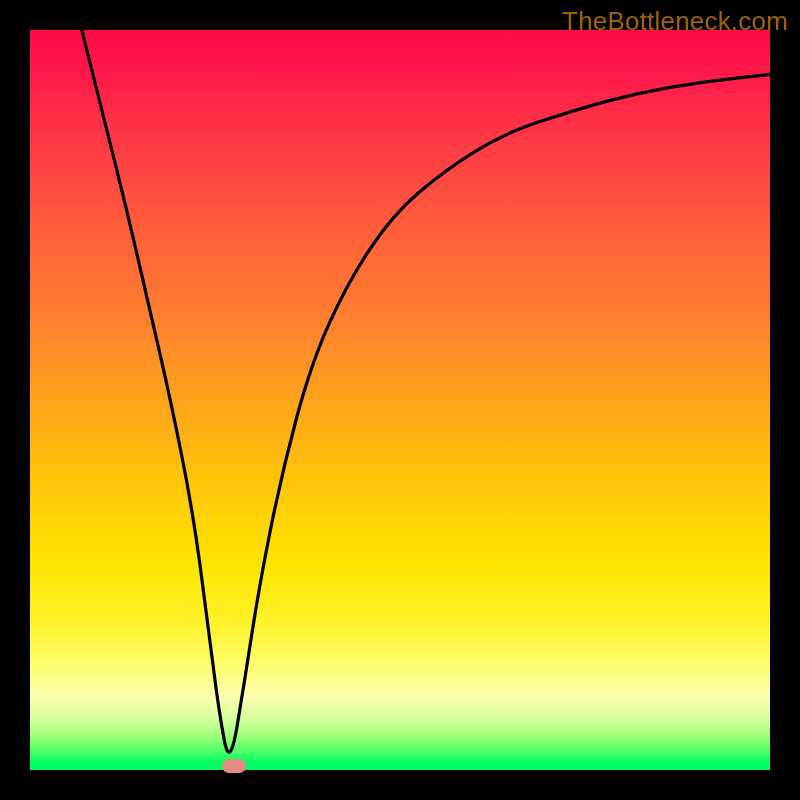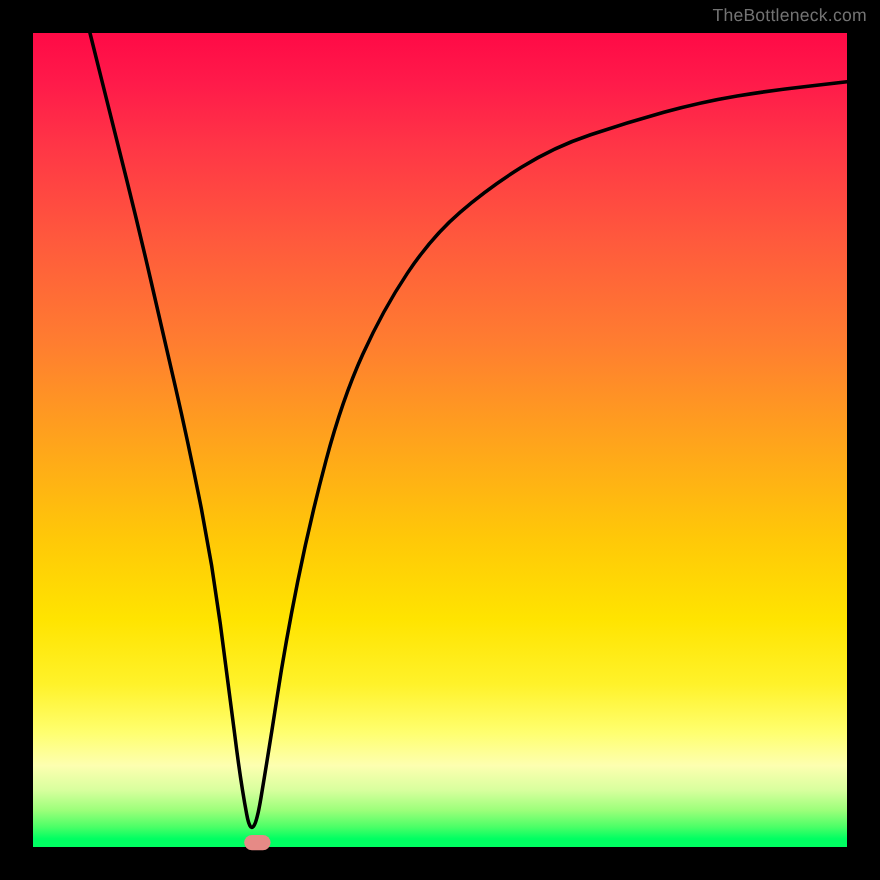--- a/index.html
+++ b/index.html
@@ -41,22 +41,22 @@
       #9cff7a 95.5%,
       #4dff67 97.5%,
       #00ff62 99%,
       #00ff62 100%
     );
   }
   .watermark {
     position: absolute;
     top: 6px;
     right: 12px;
-    color: #737373;
-    font-size: 16px;
+    color: #a16207;
+    font-size: 26px;
     letter-spacing: 0.2px;
     user-select: none;
   }
   svg.curve {
     position: absolute;
     left: 0;
     top: 0;
     width: 740px;
     height: 740px;
     overflow: visible;

